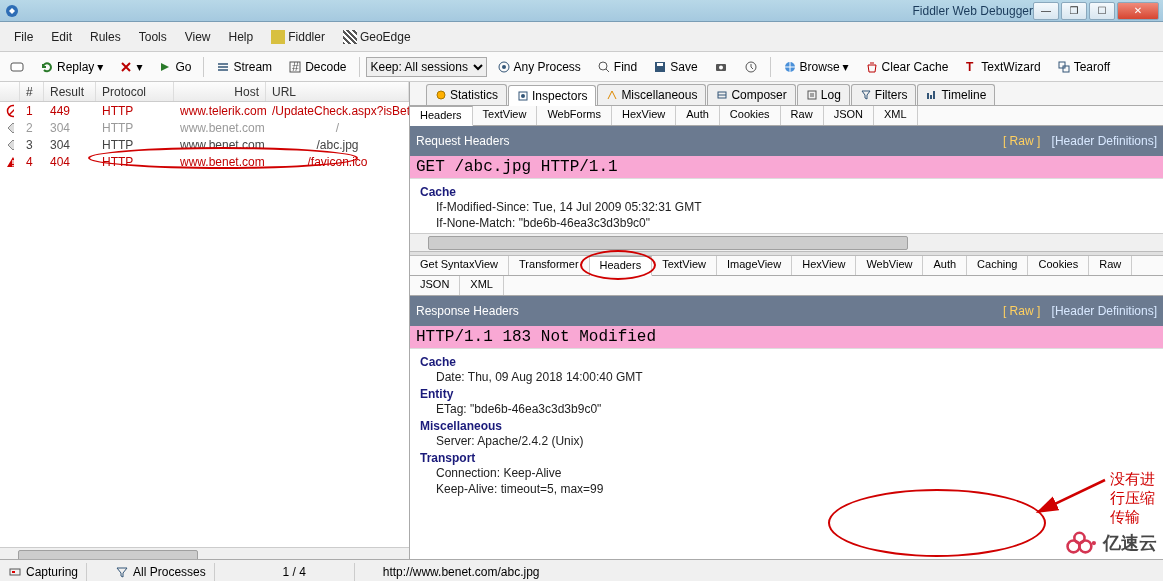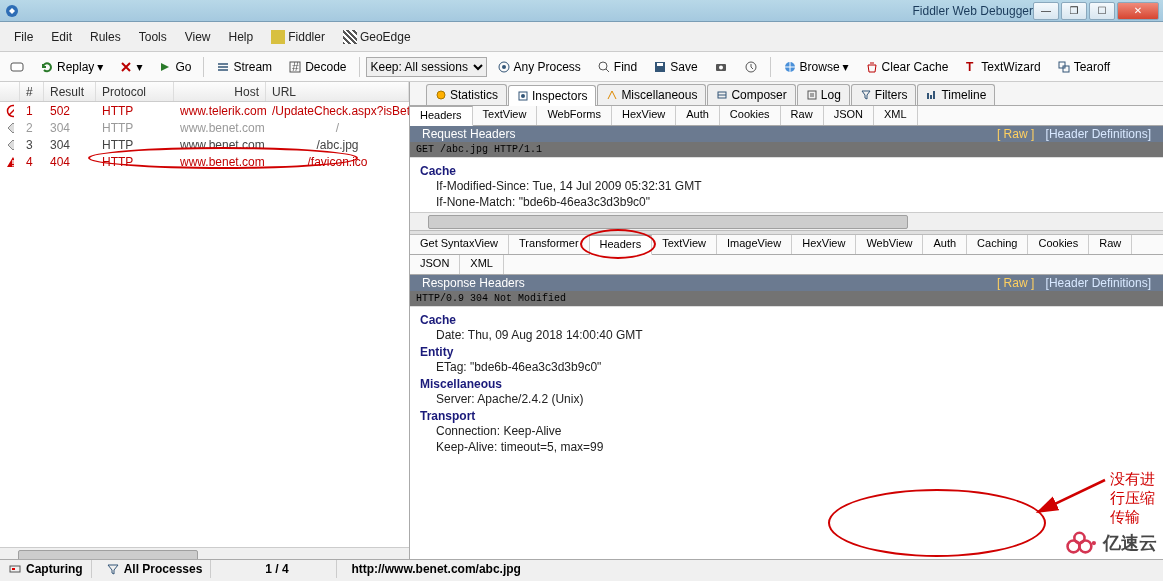--- a/index.html
+++ b/index.html
@@ -57,33 +57,33 @@
 
 .tabstrip { display: flex; background: #f5f5f5; border-bottom: 1px solid #aaa; height: 24px; align-items: flex-end; padding-left: 16px; }
 .tab { padding: 3px 8px; border: 1px solid #aaa; border-bottom: none; background: #f0f0f0; margin-right: 1px; border-radius: 3px 3px 0 0; display: flex; align-items: center; gap: 3px; white-space: nowrap; font-size: 11px; }
 .tab.active { background: #fff; position: relative; top: 1px; }
 .tab .tico { width: 12px; height: 12px; }
 
 .subtabs { display: flex; height: 20px; border-bottom: 1px solid #aaa; background: #fafafa; }
 .subtab { padding: 2px 10px; border-right: 1px solid #ccc; font-size: 11px; }
 .subtab.active { background: #fff; border-bottom: 1px solid #fff; margin-bottom: -1px; border-top: 1px solid #aaa; }
 
-.sectionbar { height: 16px; background: #6b7a90; color: #fff; display: flex; align-items: center; padding: 0 12px; font-size: 11px; }
+.sectionbar { height: 30px; background: #6b7a90; color: #fff; display: flex; align-items: center; padding: 0 6px; font-size: 11px; }
 .sectionbar .right { margin-left: auto; color: #ffd060; }
 .sectionbar .right a { color: #ffd060; margin-left: 8px; }
 .sectionbar .right a.def { color: #d8e8ff; }
 
-.reqline { padding: 2px 6px; font-family: "Courier New", monospace; font-size: 10px; background: #737373; border-bottom: 1px solid #ddd; }
+.reqline { padding: 2px 6px; font-family: "Courier New", monospace; font-size: 16px; background: #f9a8d4; border-bottom: 1px solid #ddd; }
 .hdrs { padding: 4px 10px 4px 10px; background: #fff; font-size: 11px; overflow: hidden; }
 .hdrs .grp { font-weight: bold; color: #1a1a7a; margin-top: 2px; }
 .hdrs .kv { margin-left: 16px; color: #222; padding: 1px 0; }
 
 .splitbar { height: 5px; background: #e0e0e0; border-top: 1px solid #bbb; border-bottom: 1px solid #bbb; }
 
-.statusbar { position: absolute; bottom: 0; left: 0; right: 0; height: 22px; background: #f0f0f0; border-top: 1px solid #aaa; display: flex; align-items: flex-start; gap: 6px; font-weight: bold; }
+.statusbar { position: absolute; bottom: 0; left: 0; right: 0; height: 22px; background: #f0f0f0; border-top: 1px solid #aaa; display: flex; align-items: flex-end; gap: 20px; }
 .sbcell { padding: 2px 8px; border-right: 1px solid #ccc; display: flex; align-items: center; gap: 4px; }
 
 .annotation-ellipse { position: absolute; border: 2px solid #d00000; border-radius: 50%; pointer-events: none; }
 .annotation-arrow { position: absolute; pointer-events: none; }
 .annotation-text { position: absolute; color: #d00000; font-size: 15px; pointer-events: none; font-family: "Microsoft YaHei", sans-serif; }
 
 .watermark { position: absolute; right: 6px; bottom: 26px; display: flex; align-items: center; gap: 4px; opacity: 0.9; }
 .watermark .logo { width: 34px; height: 24px; }
 .watermark .txt { font-size: 18px; color: #333; font-weight: bold; }
 
@@ -275,21 +275,21 @@
     <div class="grid-body" id="sessions-body">
 
       <div class="grow red">
           <span class="gcell icon">
             <svg width="14" height="14">
               <circle cx="7" cy="7" r="5.5" fill="none" stroke="#c00" stroke-width="1.5"></circle>
               <line x1="3" y1="11" x2="11" y2="3" stroke="#c00" stroke-width="1.5"></line>
             </svg>
           </span>
           <span class="gcell num">1</span>
-          <span class="gcell res">502</span>
+          <span class="gcell res">449</span>
           <span class="gcell proto">HTTP</span>
           <span class="gcell host">www.telerik.com</span>
           <span class="gcell url">/UpdateCheck.aspx?isBet</span>
         </div>
         <div class="grow grey">
           <span class="gcell icon">
             <svg width="14" height="14">
               <path d="M7 2 L12 7 L7 12 L2 7 Z" fill="#ddd" stroke="#888"></path>
             </svg>
           </span>
@@ -448,21 +448,21 @@
         <div class="subtab">XML</div>
       </div>
 
     <div class="sectionbar">
       <span>Response Headers</span>
       <span class="right">
         <a>[ Raw ]</a>
         <a class="def">[Header Definitions]</a>
       </span>
     </div>
-    <div class="reqline">HTTP/0.9 304 Not Modified</div>
+    <div class="reqline">HTTP/1.1 183 Not Modified</div>
     <div class="hdrs" style="flex:1; position:relative;" id="resp-hdrs">
 
     <div class="grp">Cache</div>
         <div class="kv">Date: Thu, 09 Aug 2018 14:00:40 GMT</div>
         <div class="grp">Entity</div>
         <div class="kv">ETag: "bde6b-46ea3c3d3b9c0"</div>
         <div class="grp">Miscellaneous</div>
         <div class="kv">Server: Apache/2.4.2 (Unix)</div>
         <div class="grp">Transport</div>
         <div class="kv">Connection: Keep-Alive</div>

